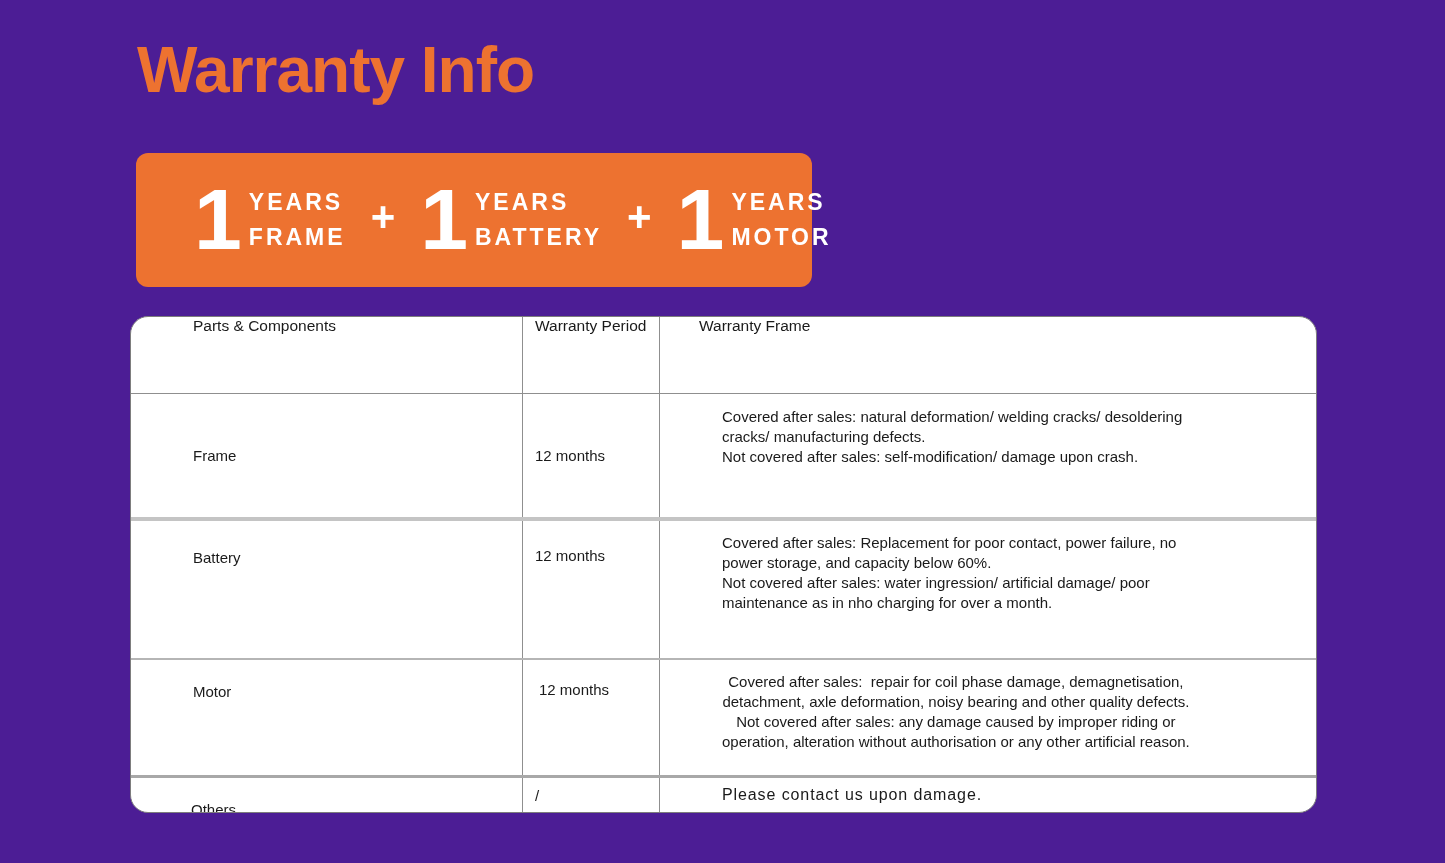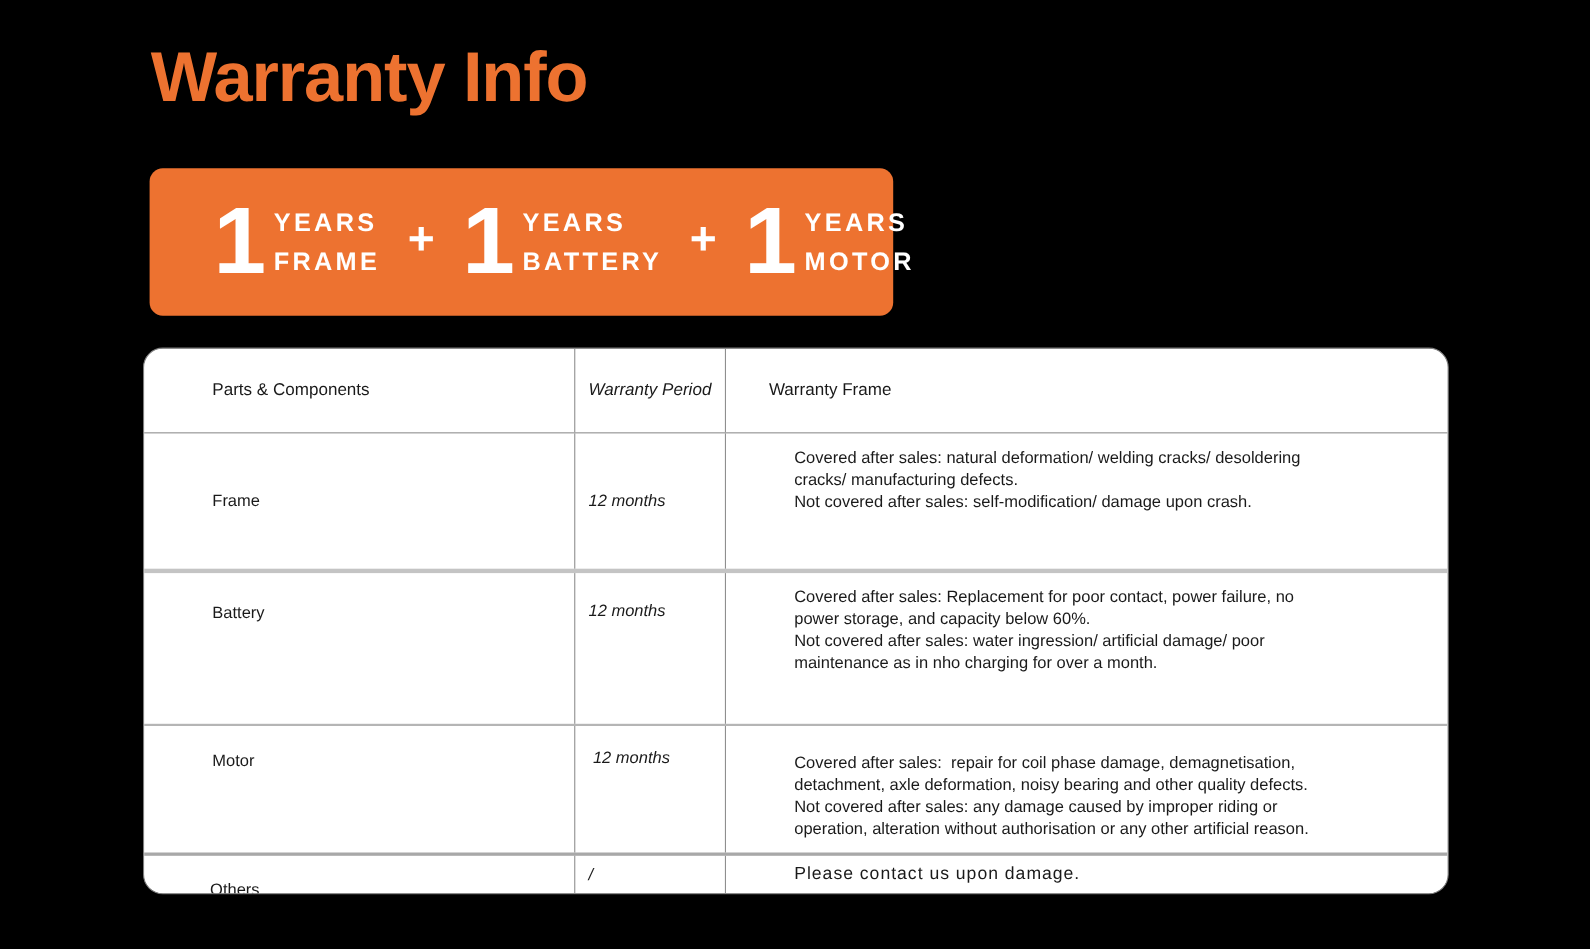--- a/index.html
+++ b/index.html
@@ -6,21 +6,21 @@
     margin: 0;
     padding: 0;
     background: #ffffff;
     font-family: "Liberation Sans", "DejaVu Sans", sans-serif;
     color: #1a1a1a;
   }
   .page {
     position: relative;
     width: 1445px;
     height: 863px;
-    background: #000000;
+    background: #4c1d95;
     overflow: hidden;
   }
 
   
   .page-title {
     position: absolute;
     left: 137px;
     top: 30px;
     margin: 0;
     font-size: 64px;
@@ -93,37 +93,37 @@
   .row-battery      { height: 141px; border-top: 4px solid #c4c4c4; }
   .row-motor        { height: 117px; border-top: 2px solid #b5b5b5; }
   .row-others       { height: 37px;  border-top: 3px solid #a8a8a8; }
 
   .cell {
     box-sizing: border-box;
     display: flex;
     align-items: flex-start;
   }
   .cell-part   { width: 391px; padding-left: 62px; }
-  .cell-period { width: 137px; padding-left: 12px; border-left: 1px solid #8f8f8f; font-style: italic; }
+  .cell-period { width: 137px; padding-left: 12px; border-left: 1px solid #8f8f8f; }
   .cell-terms  { flex: 1; padding-left: 42px; padding-right: 28px; border-left: 1px solid #8f8f8f; }
 
-  .thead .cell { align-items: center; }
+  .thead .cell { align-items: flex-start; }
   .thead .cell-terms { padding-left: 39px; }
 
   .row-frame .cell-part,
   .row-frame .cell-period { align-items: center; }
   .row-frame .cell-terms  { padding-top: 13px; }
 
   .row-battery .cell-part   { padding-top: 28px; }
   .row-battery .cell-period { padding-top: 26px; }
   .row-battery .cell-terms  { padding-top: 12px; }
 
   .row-motor .cell-part   { padding-top: 23px; }
   .row-motor .cell-period { padding-top: 21px; padding-left: 16px; }
-  .row-motor .cell-terms  { padding-top: 24px; }
+  .row-motor .cell-terms  { padding-top: 12px; text-align: center; }
 
   .row-others .cell { align-items: center; }
   .row-others .cell-part { padding-left: 60px; margin-top: 28px; }
   .row-others .cell-terms .terms-text {
     font-size: 16px;
     letter-spacing: 0.9px;
     font-weight: 400;
   }
 
   .terms-text {

